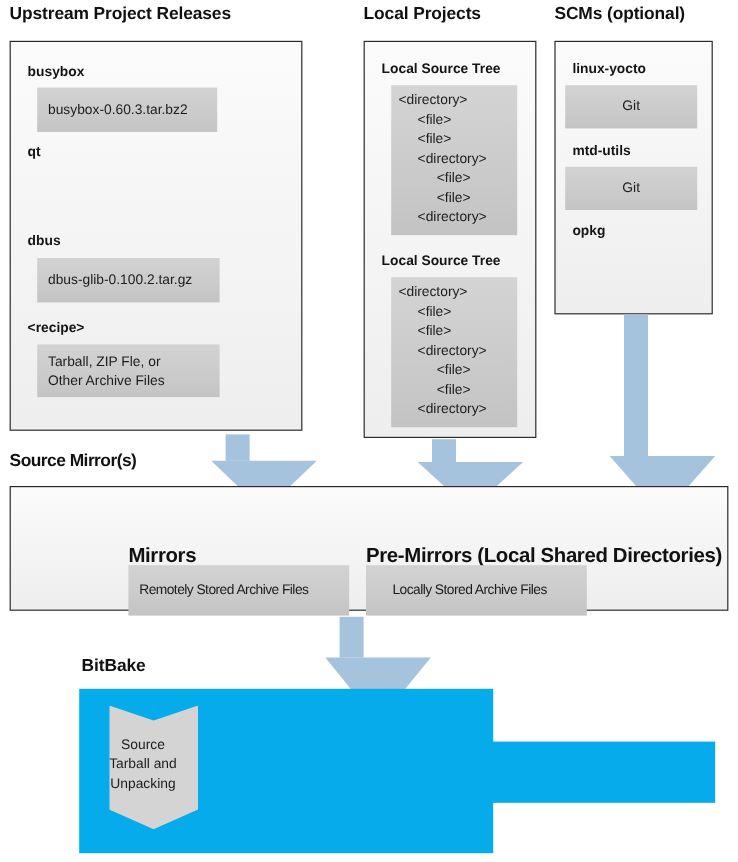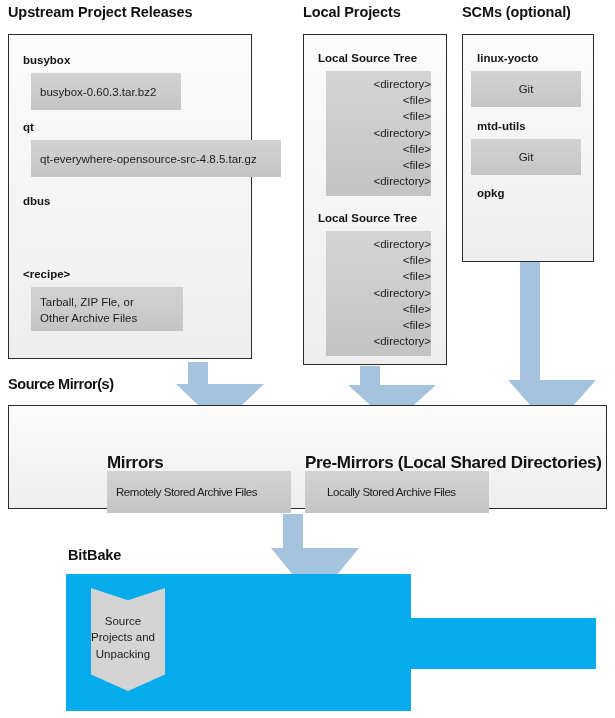--- a/index.html
+++ b/index.html
@@ -66,21 +66,21 @@
   
   .tree {
     position: absolute;
     background: linear-gradient(to bottom, #d4d4d4 0%, #cbcbcb 55%, #c3c3c3 100%);
     font-size: 11.5px;
     color: #1c1c1c;
     line-height: 16.2px;
     box-sizing: border-box;
     padding: 5px 0 5px 0;
   }
-  .tree .tl { display: block; white-space: pre; text-align: right; }
+  .tree .tl { display: block; white-space: pre; }
   .tree .d0 { padding-left: 6px; }
   .tree .d1 { padding-left: 22px; }
   .tree .d2 { padding-left: 38px; }
 
   
   .cond { letter-spacing: -0.45px; }
   .mirror-label {
     position: absolute;
     font-size: 17px;
     font-weight: bold;
@@ -140,23 +140,23 @@
   <div class="col-title" style="left:8px; top:4px;">Upstream Project Releases</div>
   <div class="col-title" style="left:303px; top:4px;">Local Projects</div>
   <div class="col-title" style="left:462px; top:4px;">SCMs (optional)</div>
 
   <div class="panel" style="left:8px; top:34px; width:244px; height:325px;">
 
     <div class="item-label" style="left:14px; top:19px;">busybox</div>
     <div class="gbox pad-left" style="left:22px; top:38px; width:150px; height:37px;">busybox-0.60.3.tar.bz2</div>
 
     <div class="item-label" style="left:14px; top:86px;">qt</div>
-    <div class="gbox pad-left" style="left:22px; top:105px; width:250px; height:37px;">qt-everywhere-opensource-src-4.8.5.tar.gz</div>
 
     <div class="item-label" style="left:14px; top:160px;">dbus</div>
+    <div class="gbox pad-left" style="left:22px; top:180px; width:152px; height:37px;">dbus-glib-0.100.2.tar.gz</div>
 
     <div class="item-label" style="left:14px; top:233px;">&lt;recipe&gt;</div>
     <div class="gbox multiline" style="left:22px; top:252px; width:152px; height:44px;">
       <span>Tarball, ZIP Fle, or</span><br>
       <span>Other Archive Files</span>
     </div>
   </div>
 
   <div class="panel" style="left:303px; top:34px; width:144px; height:331px;">
 
@@ -234,18 +234,18 @@
   </div>
 
   <div class="col-title" style="left:68px; top:547px;">BitBake</div>
 
   <div class="bb-main" style="left:66px; top:574px; width:345px; height:137px;"></div>
   <div class="bb-tail" style="left:408px; top:618px; width:188px; height:51px;"></div>
 
   <div class="chev" style="left:91px; top:588px; width:74px; height:103px;">
     <span class="ctext">
       <span>Source</span><br>
-      <span>Projects and</span><br>
+      <span>Tarball and</span><br>
       <span>Unpacking</span>
     </span>
   </div>
 
 </div>
 
 </body></html>

